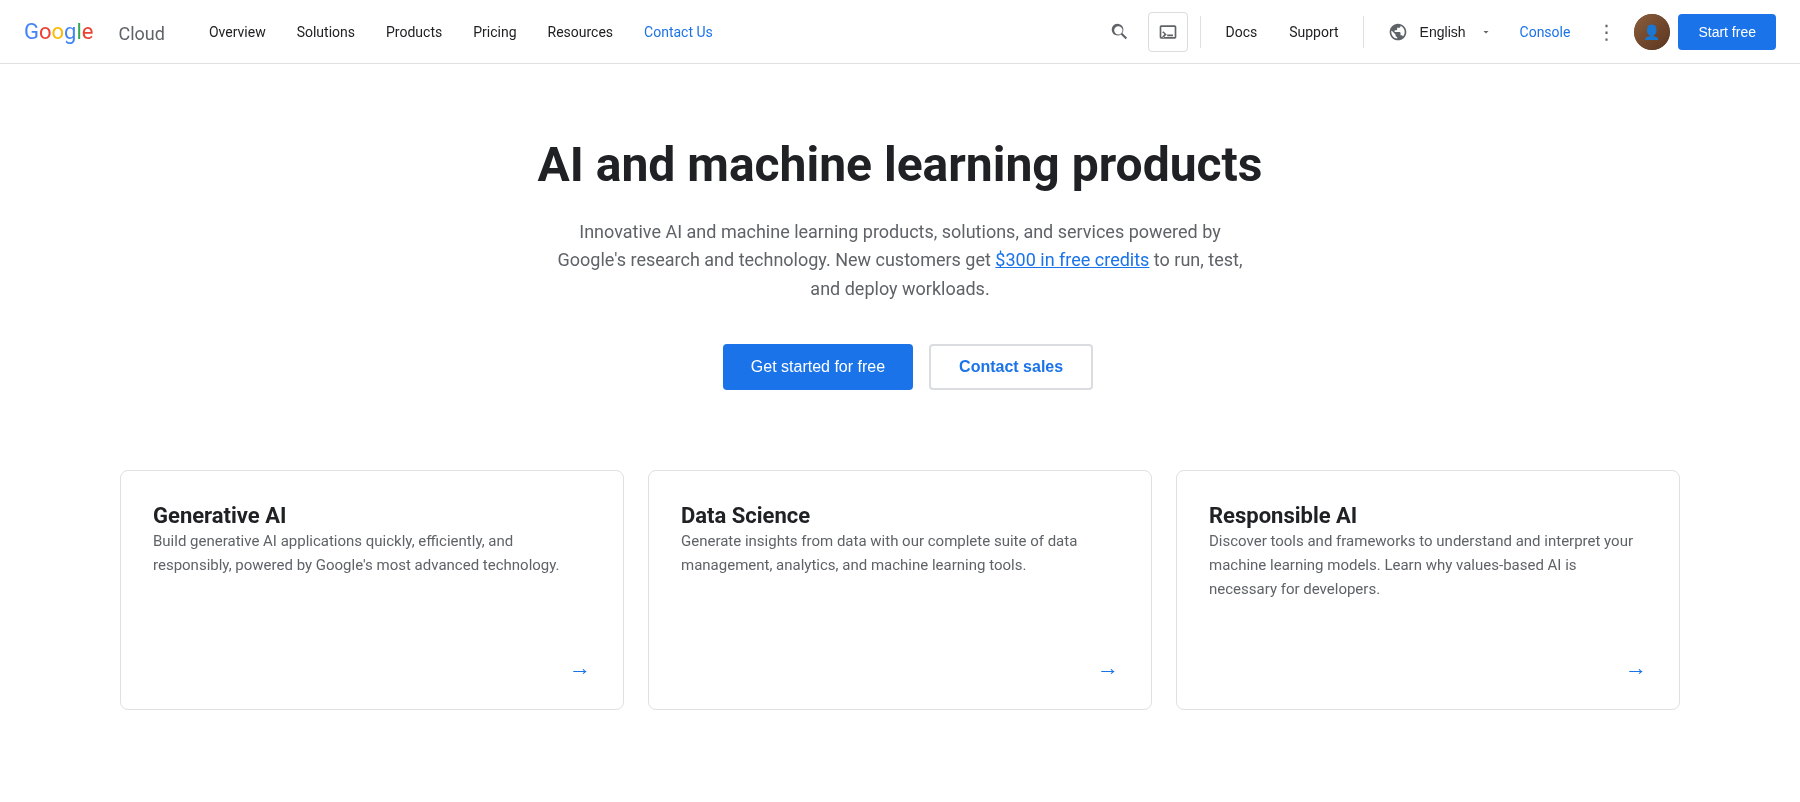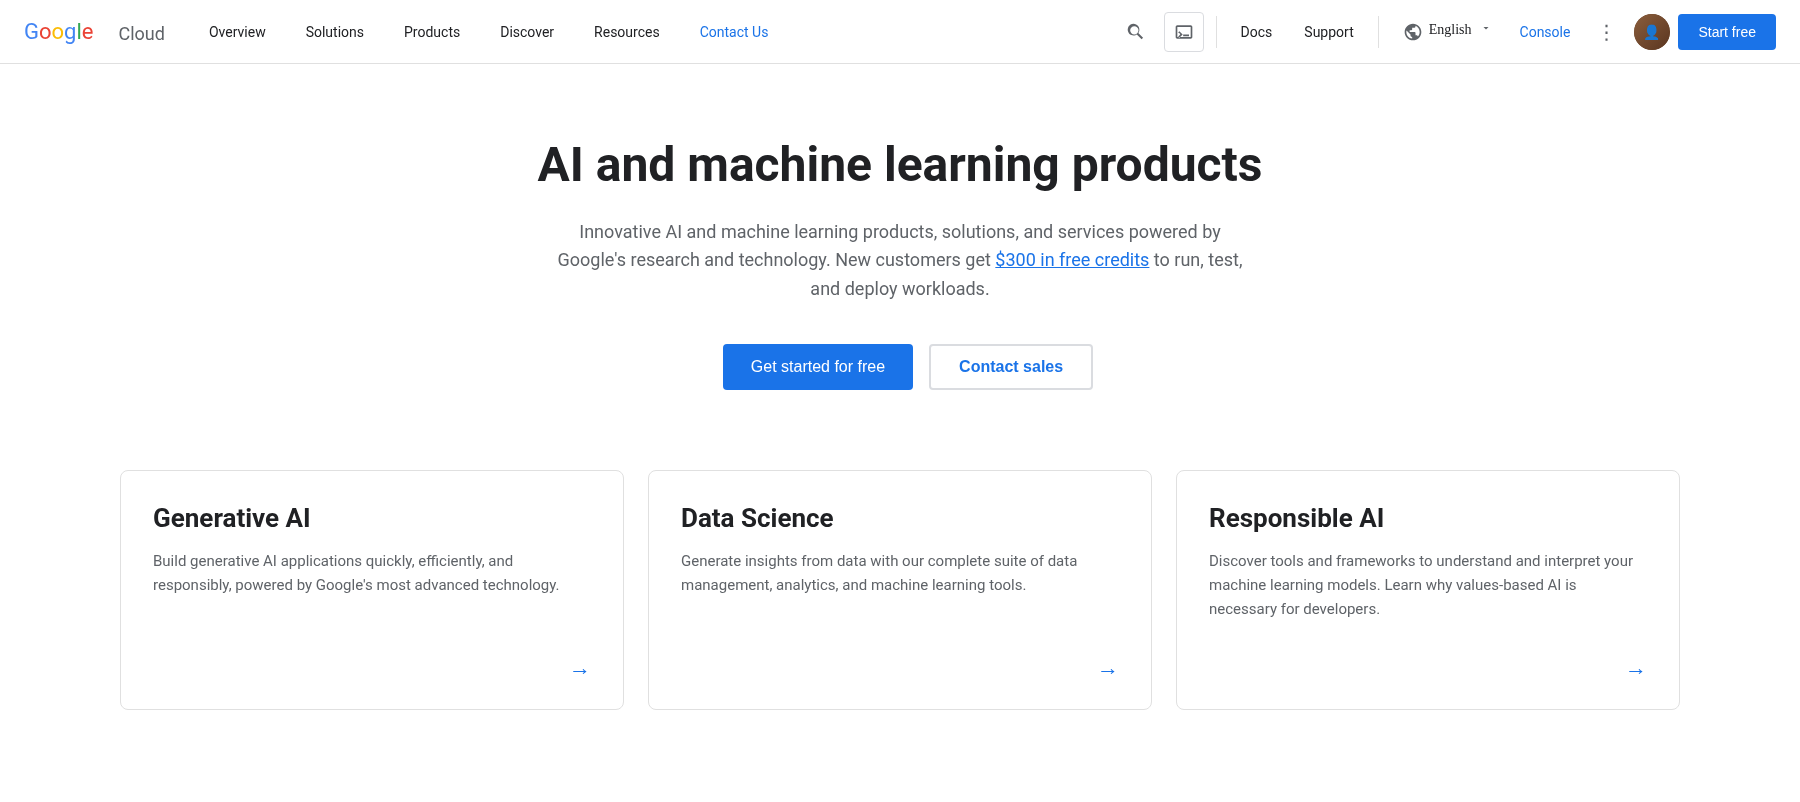--- a/index.html
+++ b/index.html
@@ -37,21 +37,21 @@
     .logo-e { color: #EA4335; }
     .logo-cloud {
       font-size: 18px;
       color: #5f6368;
       font-weight: 400;
       margin-left: 19px;
     }
     .navbar-nav {
       display: flex;
       align-items: flex-end;
-      gap: 16px;
+      gap: 7px;
       flex: 1;
     }
     .nav-item {
       padding: 8px 12px;
       font-size: 14px;
       color: #202124;
       cursor: pointer;
       border-radius: 4px;
       white-space: nowrap;
       text-decoration: none;
@@ -90,30 +90,29 @@
       background: transparent;
     }
     .divider-v {
       width: 1px;
       height: 32px;
       background: #e0e0e0;
       margin: 0 4px;
     }
     .lang-btn {
       display: flex;
-      align-items: flex-start;
-      gap: 6px;
+      align-items: center;
+      gap: 12px;
       padding: 8px 12px;
       font-size: 14px;
       color: #202124;
       cursor: pointer;
       border-radius: 4px;
       border: none;
       background: transparent;
-      font-family: Liberation Serif, serif;
     }
     .console-link {
       font-size: 14px;
       color: #1a73e8;
       text-decoration: none;
       padding: 8px 8px;
       border-radius: 4px;
     }
     .more-btn {
       width: 40px;
@@ -228,24 +227,24 @@
       border-radius: 8px;
       padding: 32px 32px 28px;
       background: #fff;
       display: flex;
       flex-direction: column;
       min-height: 240px;
       cursor: pointer;
       transition: box-shadow 0.2s;
     }
     .card-title {
-      font-size: 26px;
+      font-size: 22px;
       font-weight: 700;
       color: #202124;
-      margin-bottom: 16px;
+      margin-bottom: 1px;
     }
     .card-desc {
       font-size: 15px;
       color: #5f6368;
       line-height: 1.6;
       flex: 1;
     }
     .card-arrow {
       display: flex;
       justify-content: flex-end;
@@ -268,21 +267,21 @@
     <span class="logo-google">
       <span class="logo-g">G</span><span class="logo-o1">o</span><span class="logo-o2">o</span><span class="logo-g2">g</span><span class="logo-l">l</span><span class="logo-e">e</span>
     </span>
     <span class="logo-cloud">Cloud</span>
   </a>
 
   <nav class="navbar-nav">
     <a class="nav-item" href="#">Overview</a>
     <a class="nav-item" href="#">Solutions</a>
     <a class="nav-item" href="#">Products</a>
-    <a class="nav-item" href="#">Discover</a>
+    <a class="nav-item" href="#">Pricing</a>
     <a class="nav-item" href="#">Resources</a>
     <a class="nav-item active" href="#">Contact Us</a>
   </nav>
 
   <div class="navbar-right">
     <button class="icon-btn" title="Search">
       <svg class="search-svg" viewBox="0 0 24 24">
           <path d="M20.49 19l-5.73-5.73A7 7 0 1 0 13 15l5.73 5.73L20.49 19zM5 10a5 5 0 1 1 10 0A5 5 0 0 1 5 10z"></path>
         </svg>
     </button>

